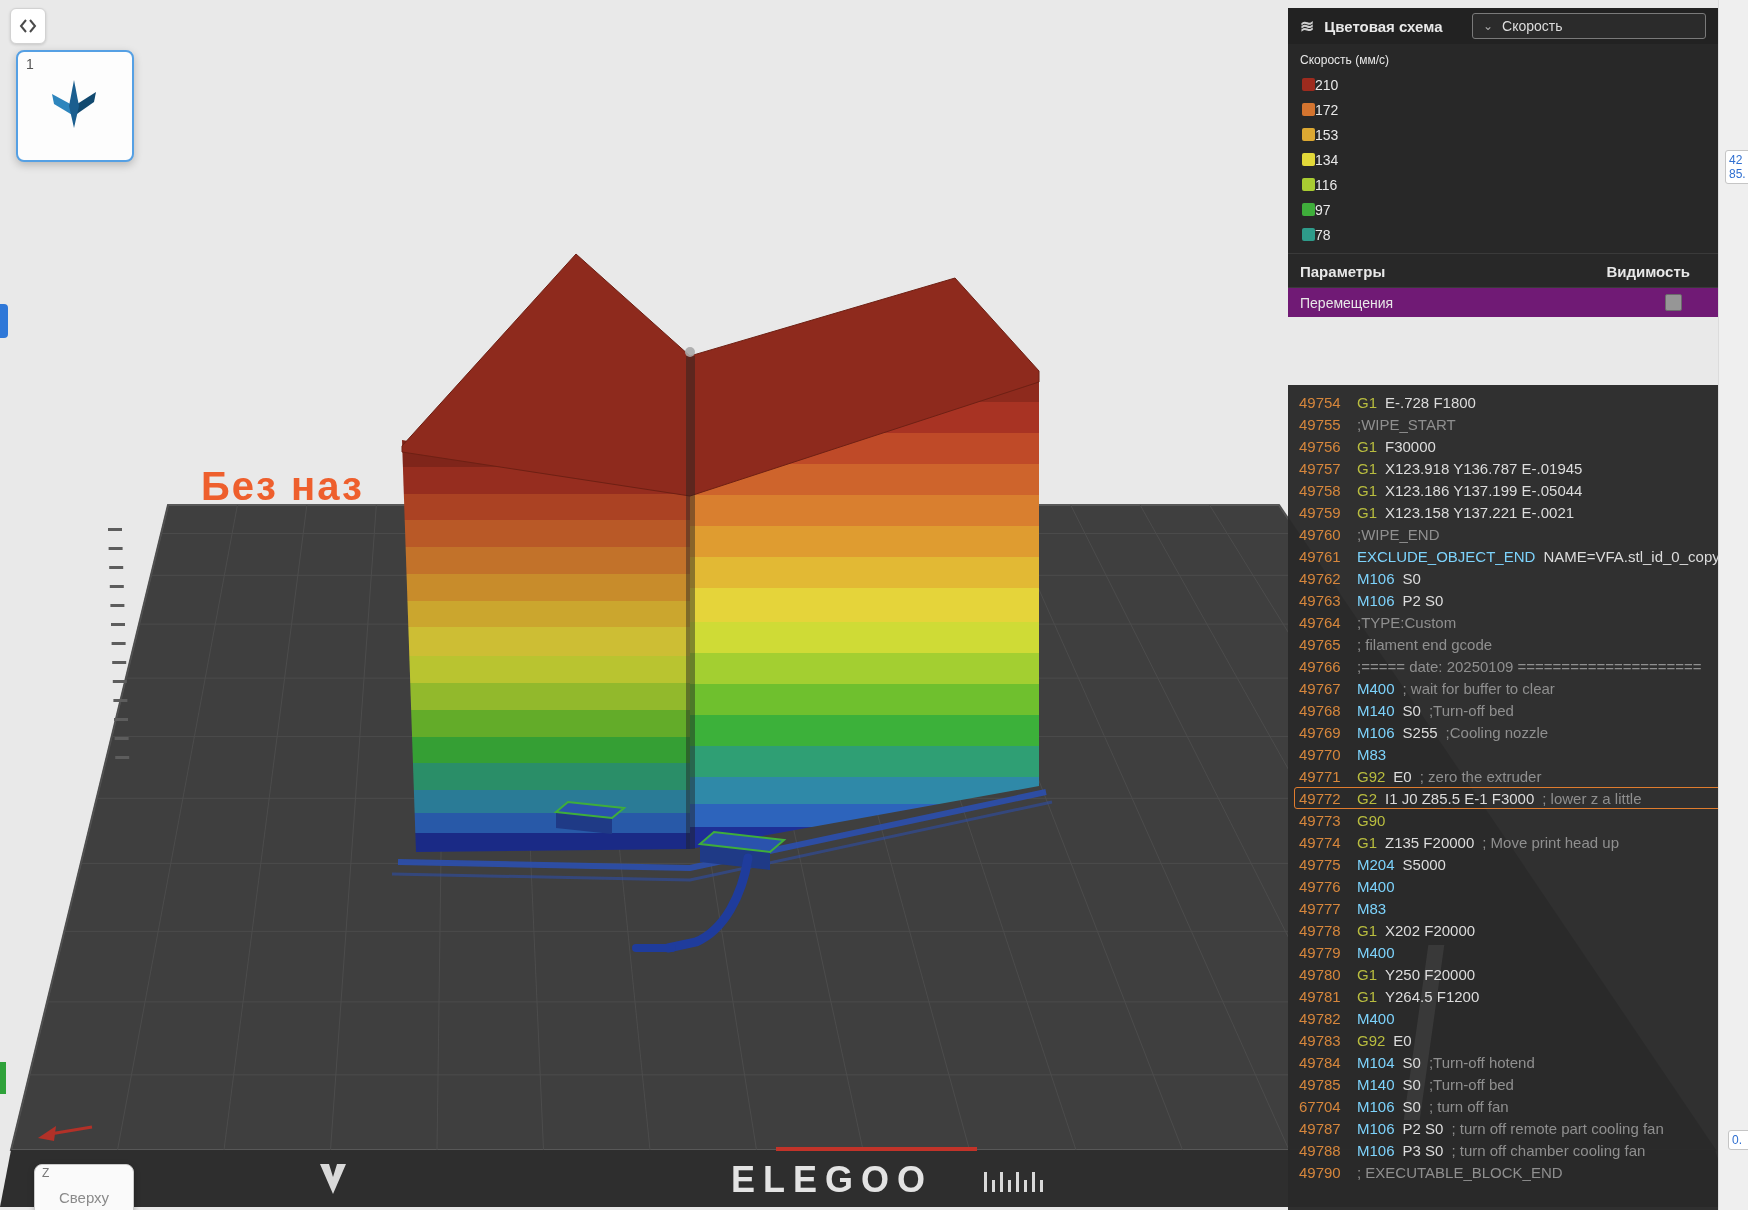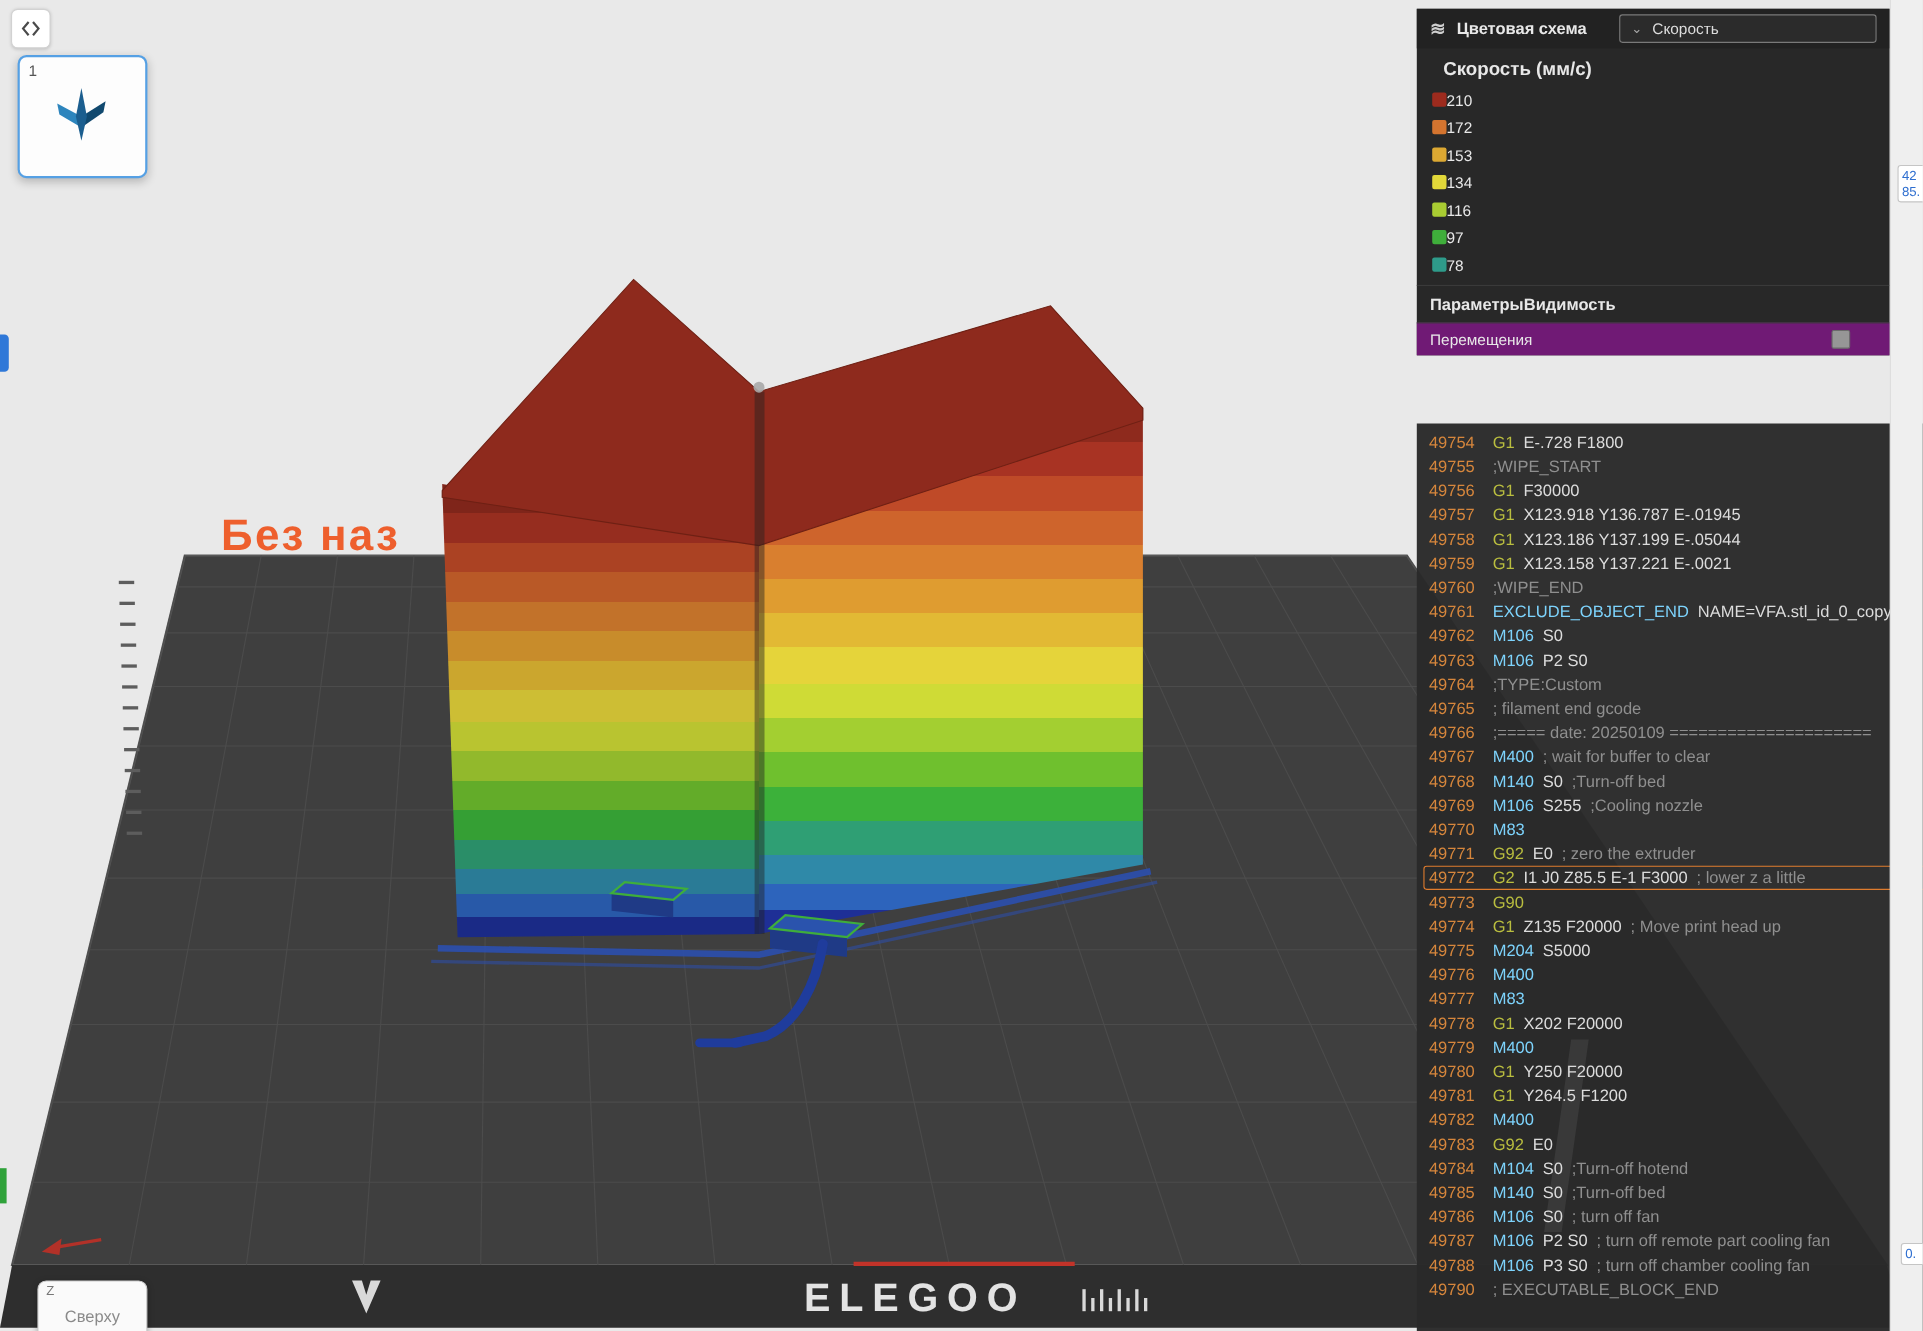--- a/index.html
+++ b/index.html
@@ -8,24 +8,24 @@
   svg.scene{position:absolute;left:0;top:0;}
 
   
   .legend-panel{position:absolute;left:1288px;top:8px;width:430px;background:#282828;color:#e8e8e8;}
   .legend-header{height:36px;display:flex;align-items:center;gap:10px;padding:0 12px;background:#222;
                  font-weight:bold;font-size:15px;}
   .layers-icon{font-size:17px;color:#cfcfcf;}
   .dropdown{margin-left:auto;display:flex;align-items:center;gap:9px;border:1px solid #7a7a7a;border-radius:3px;
             height:24px;padding:0 10px;min-width:212px;font-weight:normal;font-size:14px;color:#ddd;background:#2b2b2b;}
   .chev{color:#aaa;font-size:12px;line-height:10px;}
-  .legend-sub{font-weight:bold;font-size:17px;padding:9px 24px 5px;}
+  .legend-sub{font-weight:normal;font-size:12px;padding:9px 12px 5px;}
   .legend-item{display:flex;align-items:center;height:25px;padding:0 14px;font-size:14px;}
   .swatch{width:13px;height:13px;border-radius:2px;flex:0 0 auto;}
-  .legend-cols{display:flex;font-weight:bold;font-size:15px;
+  .legend-cols{display:flex;justify-content:space-between;font-weight:bold;font-size:15px;
                padding:9px 28px 7px 12px;border-top:1px solid #3a3a3a;margin-top:6px;}
   .travel-row{display:flex;justify-content:space-between;align-items:center;height:29px;
               padding:0 36px 0 12px;background:#701a75;border-top:1px solid #3a3a3a;font-size:14px;}
   .checkbox{width:15px;height:15px;background:#969696;border:1px solid #6b6b6b;border-radius:2px;}
 
   .gcode-panel{position:absolute;left:1288px;top:385px;width:486px;height:825px;
                background:rgba(41,41,41,0.97);overflow:hidden;}
   .bed-ghost{position:absolute;left:128px;top:560px;width:16px;height:175px;
              background:rgba(255,255,255,0.07);transform:skewX(-8deg);}
   .gcode-lines{position:relative;padding:6px 6px;font-size:15px;}
@@ -297,21 +297,21 @@
         <div class="gline"><span class="ln">49776</span><span class="tk tk-m">M400</span></div>
         <div class="gline"><span class="ln">49777</span><span class="tk tk-m">M83</span></div>
         <div class="gline"><span class="ln">49778</span><span class="tk tk-g">G1</span><span class="tk tk-a">X202 F20000</span></div>
         <div class="gline"><span class="ln">49779</span><span class="tk tk-m">M400</span></div>
         <div class="gline"><span class="ln">49780</span><span class="tk tk-g">G1</span><span class="tk tk-a">Y250 F20000</span></div>
         <div class="gline"><span class="ln">49781</span><span class="tk tk-g">G1</span><span class="tk tk-a">Y264.5 F1200</span></div>
         <div class="gline"><span class="ln">49782</span><span class="tk tk-m">M400</span></div>
         <div class="gline"><span class="ln">49783</span><span class="tk tk-g">G92</span><span class="tk tk-a">E0</span></div>
         <div class="gline"><span class="ln">49784</span><span class="tk tk-m">M104</span><span class="tk tk-a">S0</span><span class="tk tk-c">;Turn-off hotend</span></div>
         <div class="gline"><span class="ln">49785</span><span class="tk tk-m">M140</span><span class="tk tk-a">S0</span><span class="tk tk-c">;Turn-off bed</span></div>
-        <div class="gline"><span class="ln">49786</span><span class="tk tk-m">M106</span><span class="tk tk-a">S0</span><span class="tk tk-c">; turn off fan</span></div>
+        <div class="gline"><span class="ln">67704</span><span class="tk tk-m">M106</span><span class="tk tk-a">S0</span><span class="tk tk-c">; turn off fan</span></div>
         <div class="gline"><span class="ln">49787</span><span class="tk tk-m">M106</span><span class="tk tk-a">P2 S0</span><span class="tk tk-c">; turn off remote part cooling fan</span></div>
         <div class="gline"><span class="ln">49788</span><span class="tk tk-m">M106</span><span class="tk tk-a">P3 S0</span><span class="tk tk-c">; turn off chamber cooling fan</span></div>
         <div class="gline"><span class="ln">49790</span><span class="tk tk-c">; EXECUTABLE_BLOCK_END</span></div>
       </div>
   </div>
 
   <div class="right-strip"></div>
   <div class="tip tip-top">
     <div>42</div>
     <div>85.</div>

